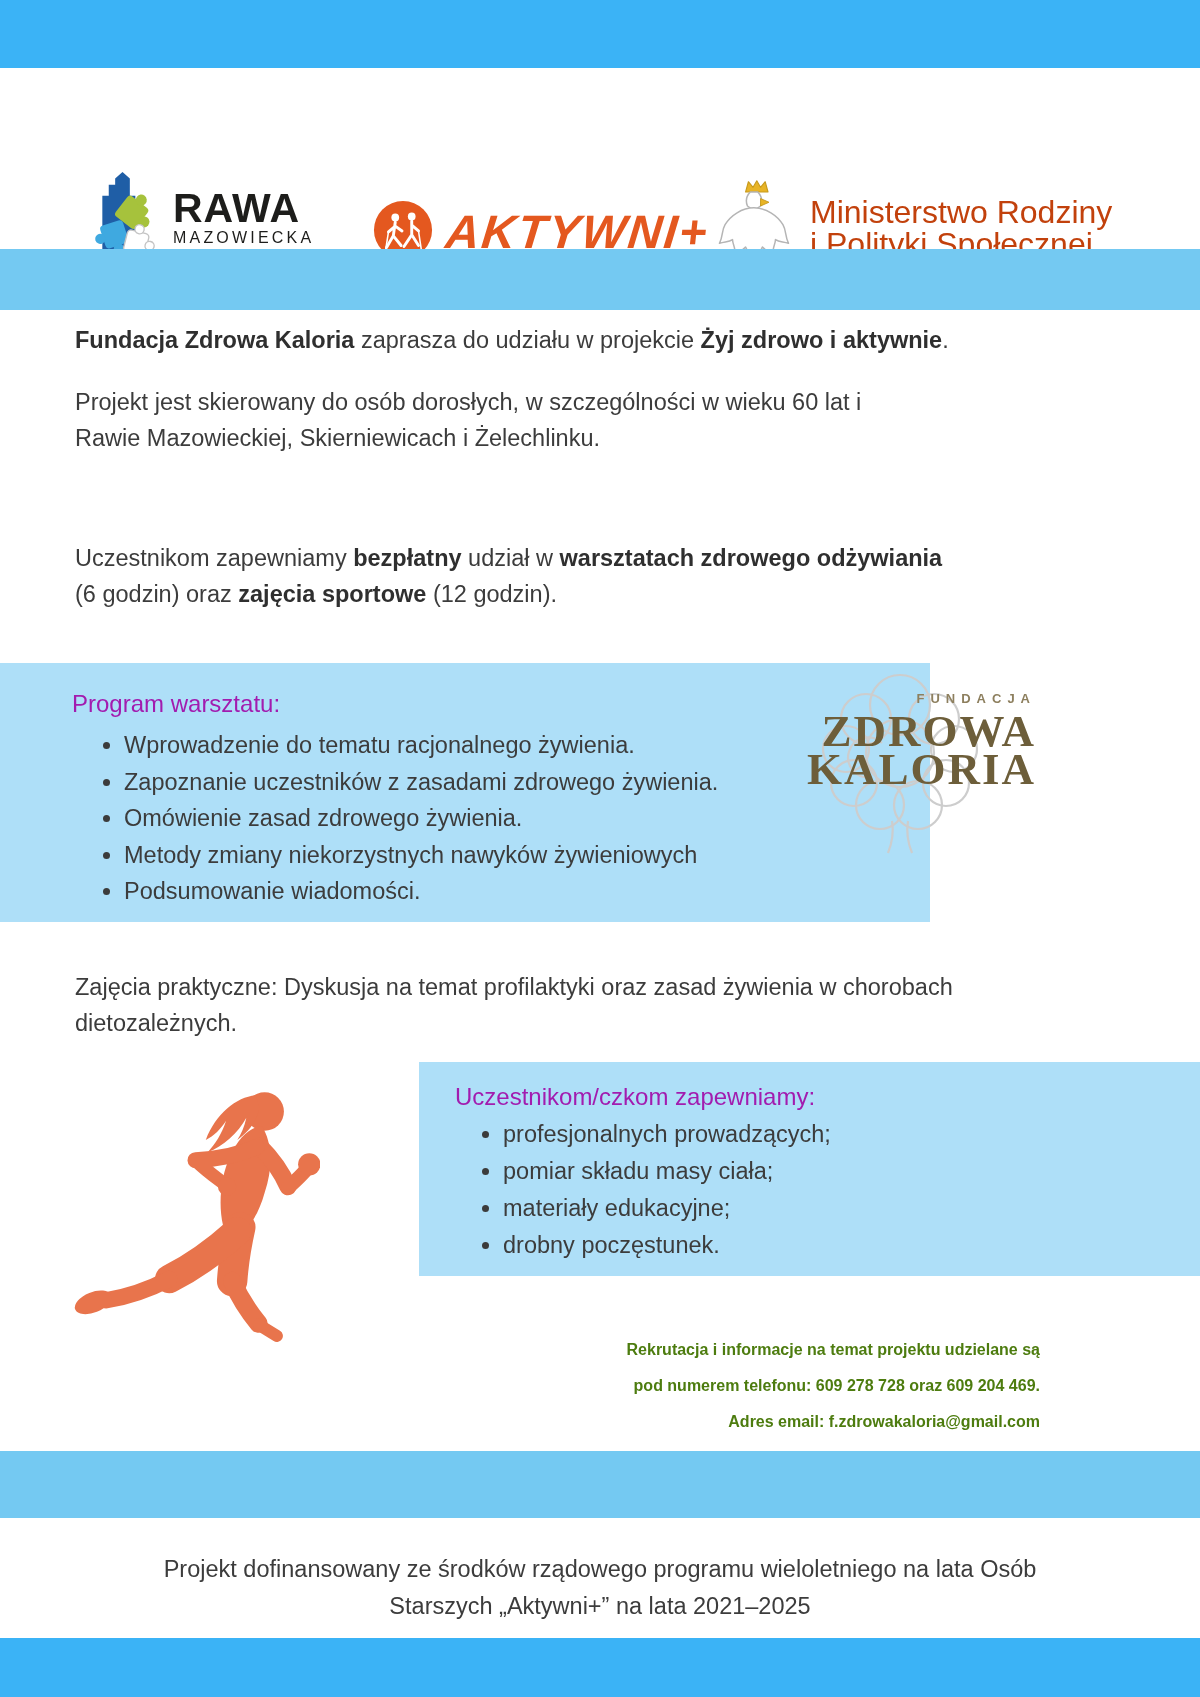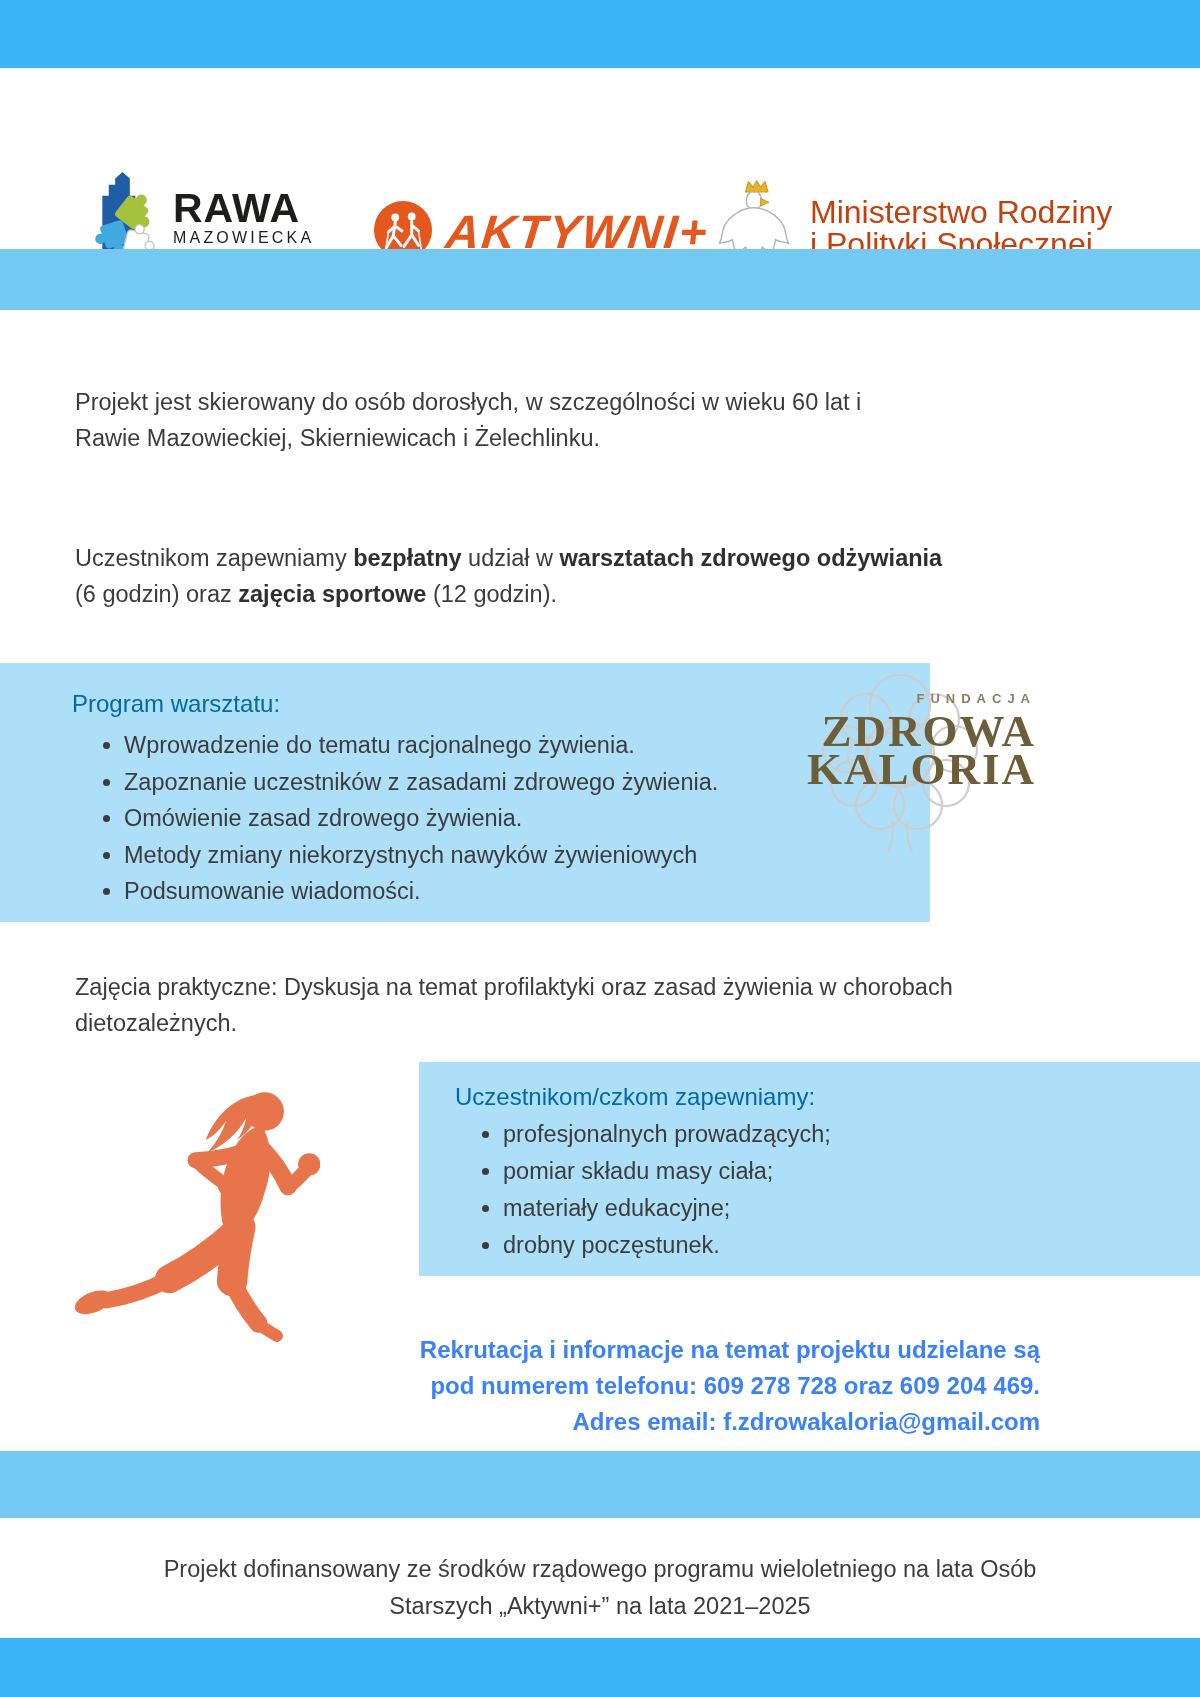--- a/index.html
+++ b/index.html
@@ -24,36 +24,36 @@
     color:#e4581f;letter-spacing:2px;transform:skewX(-6deg);line-height:60px;}
   .ministry{position:absolute;left:712px;top:110px;display:flex;align-items:flex-start;}
   .ministry-text{margin-left:14px;padding-top:18px;}
   .ministry-line{font-size:32px;line-height:32px;color:#c2410c;}
   .flag{margin-top:10px;width:236px;}
   .flag .f-gray{height:3px;background:#d9d9d9;}
   .flag .f-white{height:3px;background:#ffffff;}
   .flag .f-red{height:8px;background:#d2232e;}
   
   .panel1{left:0;top:663px;width:930px;height:259px;padding:24px 0 0 72px;box-sizing:border-box;}
-  .panel-title{font-size:24px;line-height:34px;color:#0369a1;}
+  .panel-title{font-size:24px;line-height:34px;color:#a21caf;}
   .panel1 ul{margin:6px 0 0 0;padding:0 0 0 52px;}
   .panel1 li{font-size:23.5px;line-height:36.5px;list-style:disc;white-space:nowrap;}
   
   .zk{position:absolute;left:770px;top:655px;width:280px;height:210px;}
   .zk-text{position:absolute;right:14px;top:36px;text-align:right;}
   .zk-fundacja{font-size:13px;letter-spacing:6px;color:#8d7f5e;font-weight:bold;margin-bottom:6px;}
   .zk-big{font-family:"Liberation Serif","DejaVu Serif",serif;font-weight:bold;
     font-size:45px;line-height:38px;letter-spacing:2px;color:#6d5e3a;}
   
   .panel2{left:419px;top:1062px;width:781px;height:214px;padding:18px 12px 0 36px;box-sizing:border-box;}
   .panel2 ul{margin:2px 0 0 0;padding:0 0 0 48px;}
   .panel2 li{font-size:23.5px;line-height:37px;list-style:disc;white-space:nowrap;}
   
   .contact{position:absolute;left:340px;top:1332px;width:700px;text-align:right;
-    font-weight:bold;color:#3b82f6;font-size:24px;line-height:36px;white-space:nowrap;}
+    font-weight:bold;color:#4d7c0f;font-size:16px;line-height:36px;white-space:nowrap;}
   
   .footer{position:absolute;left:0;top:1551px;width:1200px;text-align:center;
     font-size:23.5px;line-height:37px;color:#3c3c3c;}
 </style>
 </head>
 <body>
 
 <div class="page">
 
   <div class="bar bar-vivid" style="top:0;height:68px;"></div>
@@ -127,20 +127,21 @@
           <div class="f-gray"></div>
             <div class="f-white"></div>
             <div class="f-red"></div>
         </div>
       </span>
     </div>
   </div>
 
   <div class="bar bar-mid" style="top:249px;height:61px;"></div>
 
+  <div class="para" style="top:322px;"><b>Fundacja Zdrowa Kaloria</b><span> zaprasza do udziału w projekcie </span><b>Żyj zdrowo i aktywnie</b><span>.</span></div>
 
   <div class="para" style="top:384px;">
     <div>Projekt jest skierowany do osób dorosłych, w szczególności w wieku 60 lat i</div>
     <div>Rawie Mazowieckiej, Skierniewicach i Żelechlinku.</div>
   </div>
 
   <div class="para" style="top:540px;">
     <div><span>Uczestnikom zapewniamy </span><b>bezpłatny</b><span> udział w </span><b>warsztatach zdrowego odżywiania</b></div>
     <div><span>(6 godzin) oraz </span><b>zajęcia sportowe</b><span> (12 godzin).</span></div>
   </div>

